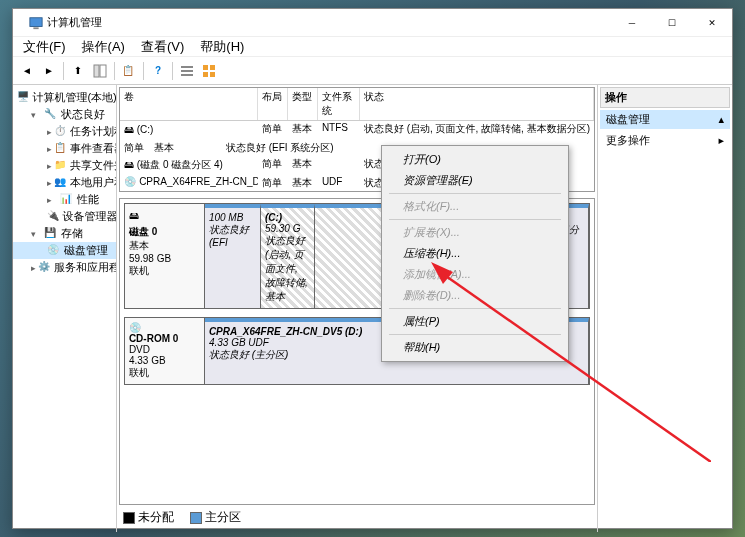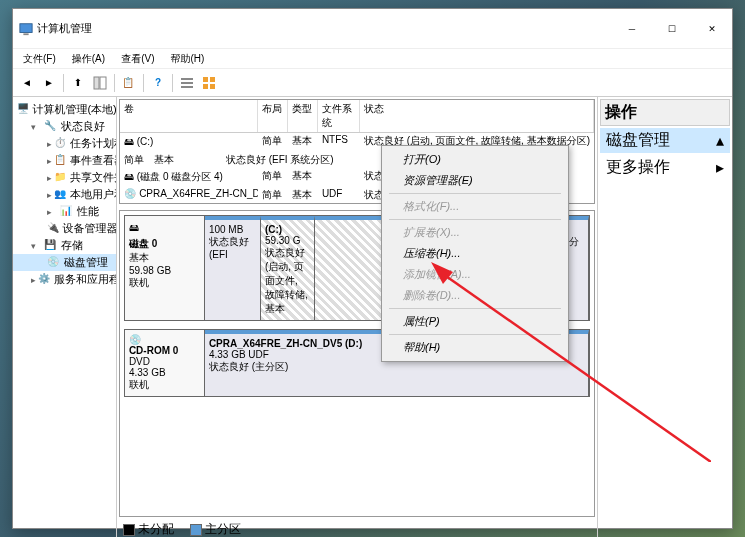--- a/index.html
+++ b/index.html
@@ -1,23 +1,23 @@
 <!DOCTYPE html>
 <html><head>
 <meta charset="utf-8">
 <style>
 * { margin: 0; padding: 0; box-sizing: border-box; font-family: "Microsoft YaHei", "Segoe UI", sans-serif; }
 body { width: 745px; height: 537px; background: linear-gradient(135deg, #4a7a8a 0%, #3a5a6a 50%, #6a8a5a 100%); overflow: hidden; position: relative; }
 .window { position: absolute; left: 12px; top: 8px; width: 721px; height: 521px; background: #fff; border: 1px solid #888; box-shadow: 0 4px 16px rgba(0,0,0,.3); }
-.titlebar { height: 40px; display: flex; align-items: center; justify-content: space-between; border-bottom: 1px solid #eee; padding: 0 0 0 6px; font-size: 11px; }
+.titlebar { height: 28px; display: flex; align-items: center; justify-content: space-between; border-bottom: 1px solid #eee; padding: 0 0 0 16px; font-size: 11px; }
 .titlebar-left { display: flex; align-items: center; gap: 4px; }
 .titlebar-icon { width: 14px; height: 14px; display: inline-block; }
 .win-controls { display: flex; }
 .win-btn { width: 40px; height: 24px; display: flex; align-items: center; justify-content: center; font-size: 9px; cursor: pointer; }
-.menubar { height: 20px; display: flex; gap: 8px; padding: 0 6px; font-size: 10px; align-items: center; border-bottom: 1px solid #eee; }
+.menubar { height: 20px; display: flex; gap: 8px; padding: 0 6px; font-size: 13px; align-items: center; border-bottom: 1px solid #eee; }
 .menubar span { cursor: pointer; padding: 0 4px; }
 .toolbar { height: 28px; display: flex; align-items: center; gap: 2px; padding: 0 4px; border-bottom: 1px solid #ccc; }
 .tb-btn { width: 20px; height: 20px; border: 1px solid transparent; display: flex; align-items: center; justify-content: center; font-size: 10px; cursor: pointer; }
 .tb-sep { width: 1px; height: 18px; background: #ccc; margin: 0 2px; }
 .body-area { display: flex; height: calc(100% - 72px); }
 .tree-pane { width: 146px; border-right: 1px solid #ccc; padding: 4px 0; font-size: 11px; overflow: hidden; }
 .tree-item { display: flex; align-items: center; gap: 3px; padding: 1px 4px; white-space: nowrap; cursor: pointer; }
 .tree-item.sel { background: #cce8ff; }
 .tree-indent-1 { padding-left: 18px; }
 .tree-indent-2 { padding-left: 34px; }
@@ -33,27 +33,27 @@
 .vh-type { width: 30px; }
 .vh-fs { width: 42px; }
 .vh-stat { flex: 1; }
 .vol-row { display: flex; font-size: 10px; padding: 1px 0; cursor: pointer; }
 .vol-row .vc { padding: 0 4px; white-space: nowrap; overflow: hidden; }
 .graphical { flex: 1; margin-top: 6px; border: 1px solid #999; background: #fff; padding: 4px; overflow: hidden; }
 .disk-block { display: flex; border: 1px solid #666; margin-bottom: 8px; }
 .disk-label { width: 80px; border-right: 1px solid #666; padding: 4px; font-size: 10px; background: #f8f8f8; }
 .disk-label .dl-title { font-weight: bold; }
 .disk-parts { flex: 1; display: flex; }
-.part { border-right: 1px solid #666; padding: 4px; font-size: 10px; background: #4472c4; color: #000; background: #e8e8f0; border-top: 4px solid #5b9bd5; }
+.part { border-right: 1px solid #666; padding: 4px; font-size: 10px; background: #4472c4; color: #000; background: #e8e8f0; border-top: 4px solid #5b9bd5; font-style: italic; }
 .part.primary { border-top-color: #5b9bd5; }
 .part.sel { background: repeating-linear-gradient(45deg, #ddd, #ddd 3px, #fff 3px, #fff 6px); }
 .part .p-title { font-weight: bold; }
 .legend { display: flex; gap: 16px; font-size: 12px; padding: 4px; }
 .leg-swatch { width: 12px; height: 12px; display: inline-block; border: 1px solid #666; vertical-align: middle; margin-right: 3px; }
-.actions-pane { width: 134px; padding: 2px; font-size: 16px; }
+.actions-pane { width: 134px; padding: 2px; font-size: 11px; }
 .actions-head { background: #f0f0f0; border: 1px solid #ccc; padding: 2px 4px; font-weight: bold; }
 .action-item { padding: 2px 6px; cursor: pointer; background: #cce8ff; margin: 2px 0; display: flex; align-items: center; justify-content: space-between; }
 .action-item2 { padding: 2px 6px; cursor: pointer; display: flex; align-items: center; justify-content: space-between; }
 .ctx-menu { position: absolute; left: 368px; top: 136px; width: 188px; background: #f0f0f0; border: 1px solid #999; box-shadow: 2px 2px 6px rgba(0,0,0,.3); font-size: 11px; padding: 3px; z-index: 10; font-style: italic; }
 .ctx-item { padding: 3px 18px; cursor: pointer; color: #000; }
 .ctx-item.disabled { color: #999; }
 .ctx-sep { height: 1px; background: #ccc; margin: 2px 4px; }
 .arrow { position: absolute; z-index: 20; pointer-events: none; }
 </style>
 </head>

